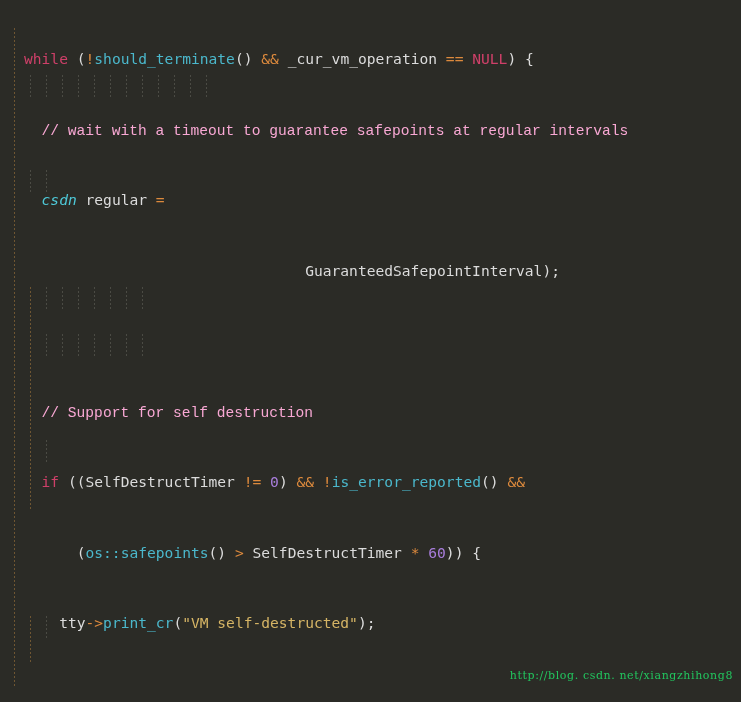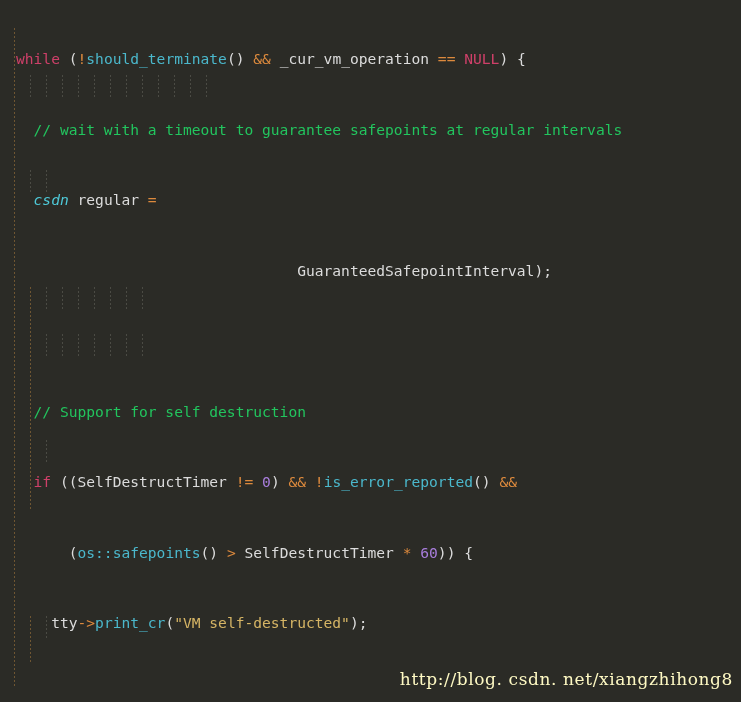--- a/index.html
+++ b/index.html
@@ -45,43 +45,43 @@
     margin: 0;
     font-family: "DejaVu Sans Mono", monospace;
     font-size: 14.6px;
     line-height: 23.5px;
     white-space: pre;
     color: #dcdcdc;
     letter-spacing: 0px;
   }
   .line {
     height: 23.5px;
-    padding-left: 16px;
+    padding-left: 24px;
     white-space: pre;
   }
 
   
   .kw   { color: #cf4069; }          
   .typ  { color: #4ec9d8; font-style: italic; }  
   .fn   { color: #4bb8cc; }          
   .id   { color: #dcdcdc; }          
-  .com  { color: #22c55e; }          
+  .com  { color: #f9a8d4; font-family: Liberation Mono, monospace; }          
   .str  { color: #d6b565; }          
   .op   { color: #dd8a3d; }          
   .num  { color: #a87ddb; }          
   .punc { color: #dcdcdc; }
 
   #watermark {
     position: absolute;
     z-index: 3;
     right: 8px;
     top: 669px;
     font-family: "DejaVu Serif", serif;
-    font-size: 17px;
-    color: #fef9c3;
+    font-size: 11px;
+    color: #22c55e;
     letter-spacing: 0.6px;
     white-space: pre;
   }
 </style>
 </head>
 <body>
 
 <div id="editor">
 
   <div class="guides">

